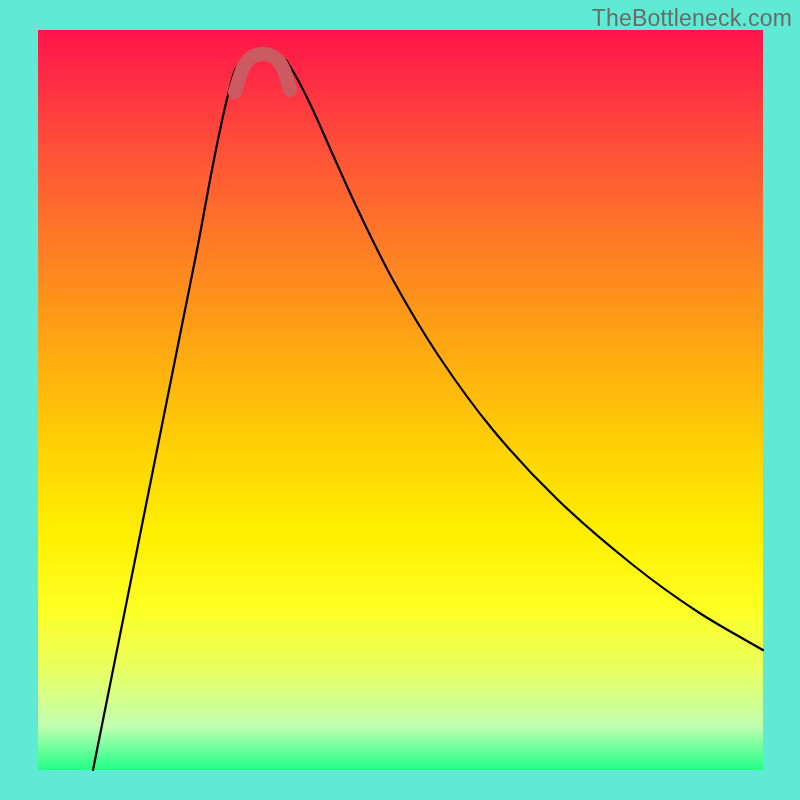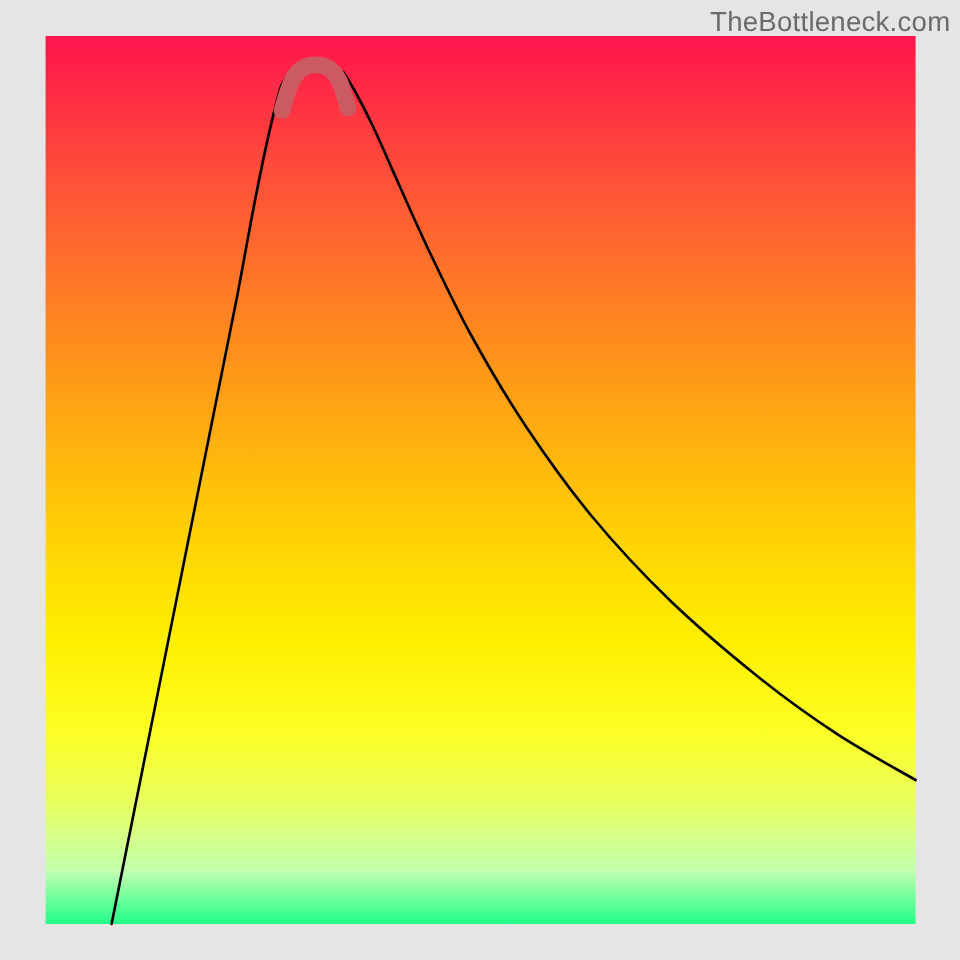--- a/index.html
+++ b/index.html
@@ -10,21 +10,21 @@
     background: #000;
     overflow: hidden;
     font-family: Arial, Helvetica, sans-serif;
   }
   .frame {
     position: absolute;
     left: 0;
     top: 0;
     width: 800px;
     height: 800px;
-    background: #e5e5e5;
+    background: #5eead4;
   }
   .plot {
     position: absolute;
     left: 38px;
     top: 30px;
     width: 725px;
     height: 740px;
     background: linear-gradient(
       to bottom,
       #ff144b 0%,

